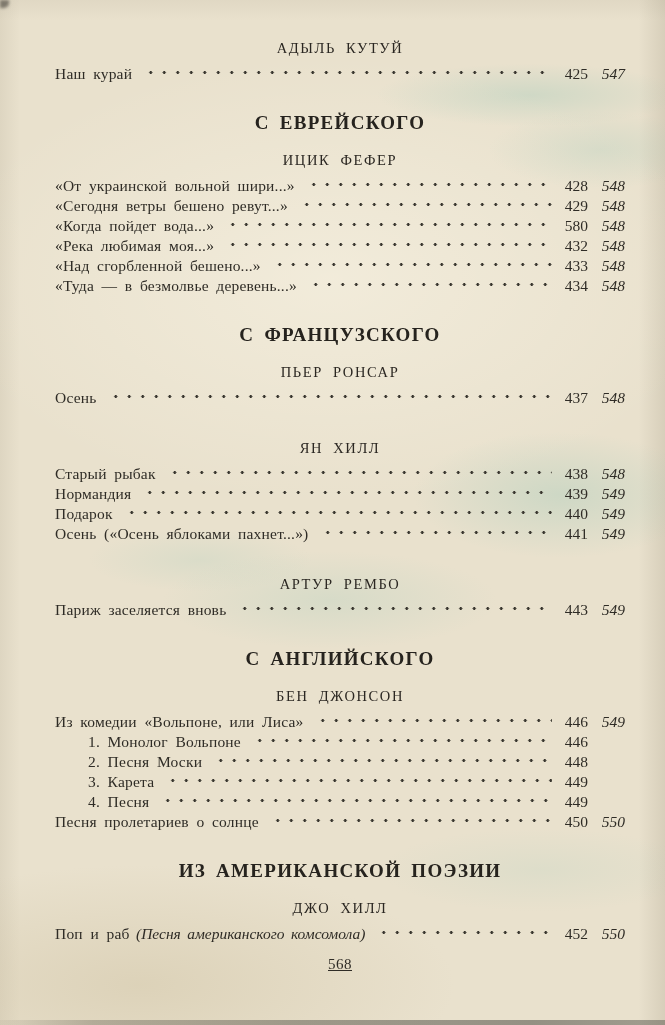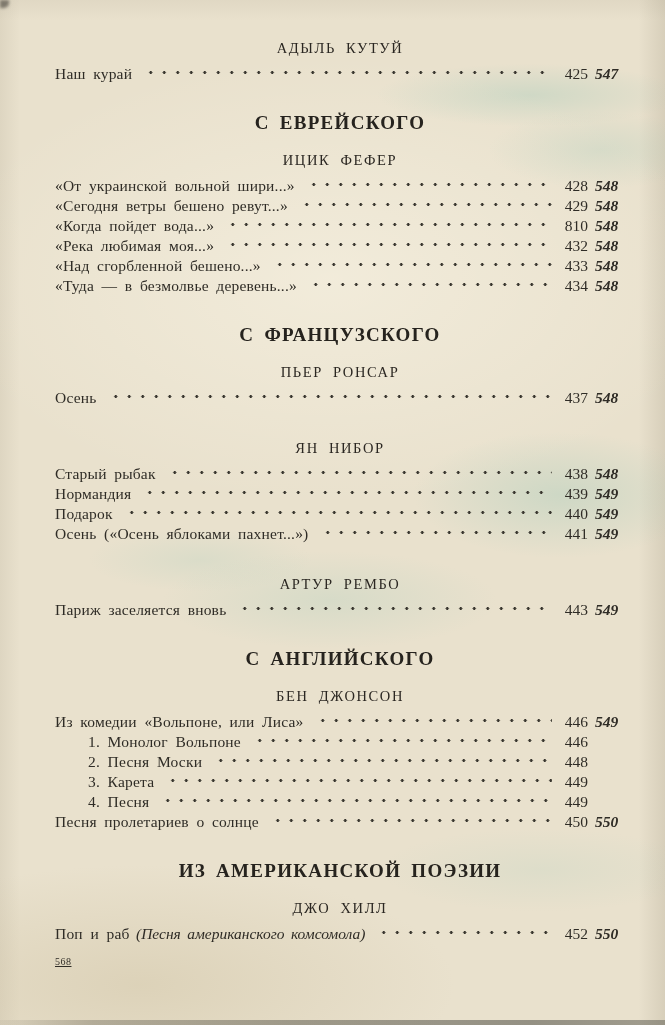--- a/index.html
+++ b/index.html
@@ -52,23 +52,23 @@
   .row .ti { white-space:pre; font-style:italic; word-spacing:2.5px; }
   .row.sub .t { padding-left:33px; }
 
   .leader {
     flex:1 1 auto; min-width:10px; height:15px; margin:0 6px 0 9px;
     background-image:radial-gradient(circle, #38352e 1.3px, rgba(0,0,0,0) 1.75px);
     background-size:13.5px 15px; background-repeat:repeat-x;
     background-position:3px calc(100% - 4px);
   }
   .n1 { width:30px; text-align:right; flex:0 0 auto; }
-  .n2 { width:30px; flex:0 0 auto; margin-left:7px; font-style:italic;font-weight:bold; }
-
-  .footer { margin-top:12px; font-size:10px; letter-spacing:0.5px;text-decoration:underline; }
+  .n2 { width:30px; text-align:right; flex:0 0 auto; margin-left:7px; font-style:italic; }
+
+  .footer { text-align:center; margin-top:12px; font-size:15px; letter-spacing:0.5px;text-decoration:underline; }
 </style>
 </head>
 <body>
 
 <div class="page">
   <div class="corner-speck"></div>
 
   <div class="content">
 
     <div class="author-heading">АДЫЛЬ КУТУЙ</div>
@@ -92,21 +92,21 @@
       </div>
       <div class="row">
         <span class="t">«Сегодня ветры бешено ревут...»</span>
         <span class="leader"></span>
         <span class="n1">429</span>
         <span class="n2">548</span>
       </div>
       <div class="row">
         <span class="t">«Когда пойдет вода...»</span>
         <span class="leader"></span>
-        <span class="n1">810</span>
+        <span class="n1">580</span>
         <span class="n2">548</span>
       </div>
       <div class="row">
         <span class="t">«Река любимая моя...»</span>
         <span class="leader"></span>
         <span class="n1">432</span>
         <span class="n2">548</span>
       </div>
       <div class="row">
         <span class="t">«Над сгорбленной бешено...»</span>
@@ -126,21 +126,21 @@
     <div class="author-heading">ПЬЕР РОНСАР</div>
     <div class="entries">
       <div class="row">
         <span class="t">Осень</span>
         <span class="leader"></span>
         <span class="n1">437</span>
         <span class="n2">548</span>
       </div>
     </div>
 
-    <div class="author-heading">ЯН НИБОР</div>
+    <div class="author-heading">ЯН ХИЛЛ</div>
     <div class="entries">
       <div class="row">
         <span class="t">Старый рыбак</span>
         <span class="leader"></span>
         <span class="n1">438</span>
         <span class="n2">548</span>
       </div>
       <div class="row">
         <span class="t">Нормандия</span>
         <span class="leader"></span>

